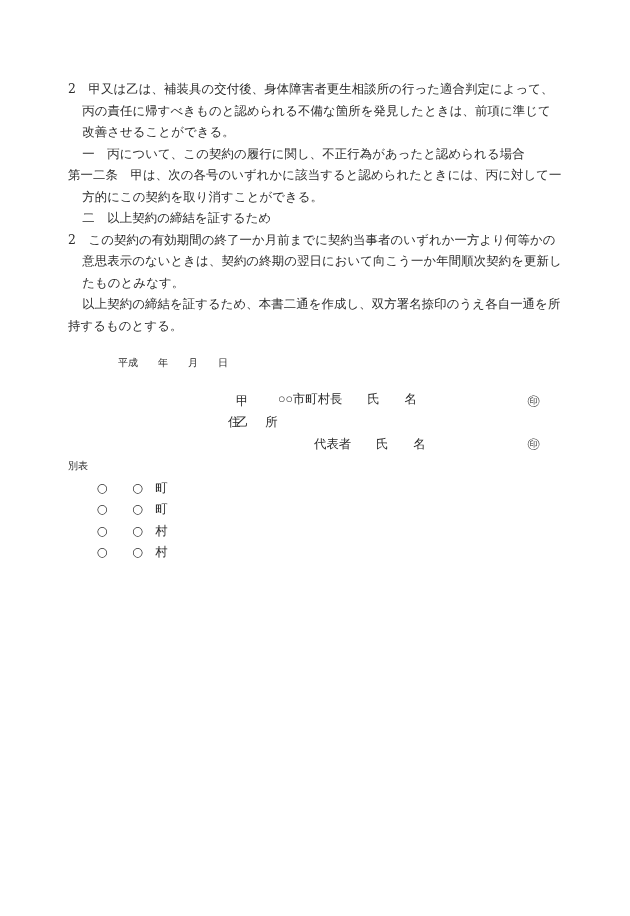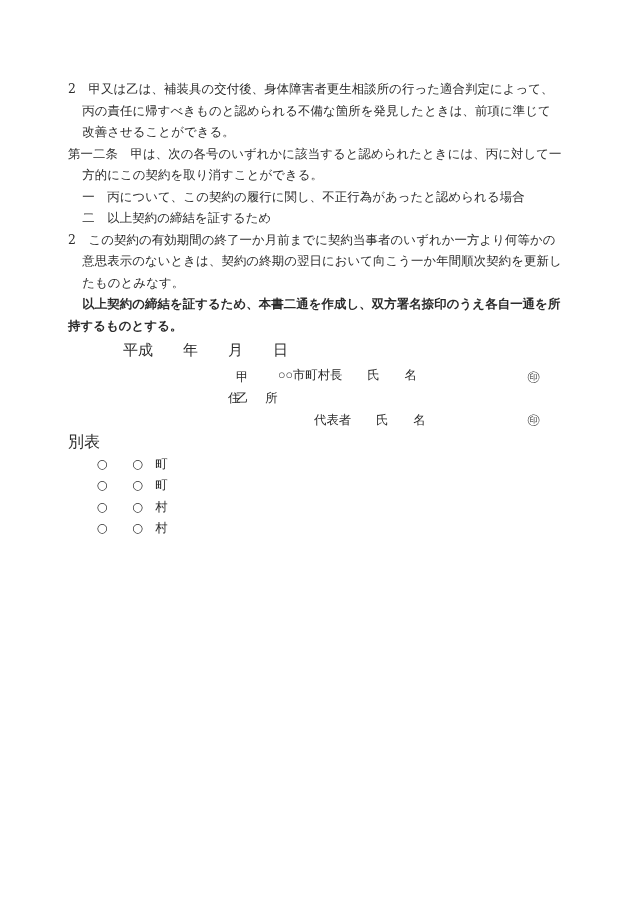--- a/index.html
+++ b/index.html
@@ -50,30 +50,29 @@
     text-indent: -1.15em;
   }
   
   .para-item {
     padding-left: 2.3em;
     text-indent: -1.15em;
   }
   
   .para-closing {
     text-indent: 1.15em;
-    font-weight: bold;
   }
 
   
   .date-line {
-    font-size: 15px;
+    font-size: 10px;
     line-height: 21.5px;
     padding-left: 3.4em;
     white-space: pre;
-    margin: 4px;
+    margin: 16px;
   }
 
   
   .sig-block {
     margin-top: 1px;
     font-size: 12.4px;
     line-height: 21.5px;
   }
   .sig-row {
     position: relative;
@@ -94,21 +93,21 @@
   .sig-body.col-c { left: 238px; margin-left: 8px; }
   .sig-seal {
     position: absolute;
     left: 459px;
     top: 0;
     font-size: 13.2px;
   }
 
   
   .appendix-title {
-    font-size: 16px;
+    font-size: 10px;
     line-height: 21.5px;
     margin: 0;
     padding-top: 1px;
   }
   .appendix-list {
     margin: 0;
     padding: 0;
     list-style: none;
   }
   .appendix-row {
@@ -120,23 +119,23 @@
 </style>
 </head>
 <body>
 
 <div class="page">
 
   <div class="body-text">
 
     <p class="block para-hang">2　甲又は乙は、補装具の交付後、身体障害者更生相談所の行った適合判定によって、丙の責任に帰すべきものと認められる不備な箇所を発見したときは、前項に準じて改善させることができる。</p>
 
+    <p class="block para-item">一　丙について、この契約の履行に関し、不正行為があったと認められる場合</p>
+
     <p class="block para-article">第一二条　甲は、次の各号のいずれかに該当すると認められたときには、丙に対して一方的にこの契約を取り消すことができる。</p>
-
-    <p class="block para-item">一　丙について、この契約の履行に関し、不正行為があったと認められる場合</p>
 
     <p class="block para-item">二　以上契約の締結を証するため</p>
 
 
     <p class="block para-hang">2　この契約の有効期間の終了一か月前までに契約当事者のいずれか一方より何等かの意思表示のないときは、契約の終期の翌日において向こう一か年間順次契約を更新したものとみなす。</p>
 
     <p class="block para-closing">以上契約の締結を証するため、本書二通を作成し、双方署名捺印のうえ各自一通を所持するものとする。</p>
 
   </div>
 

